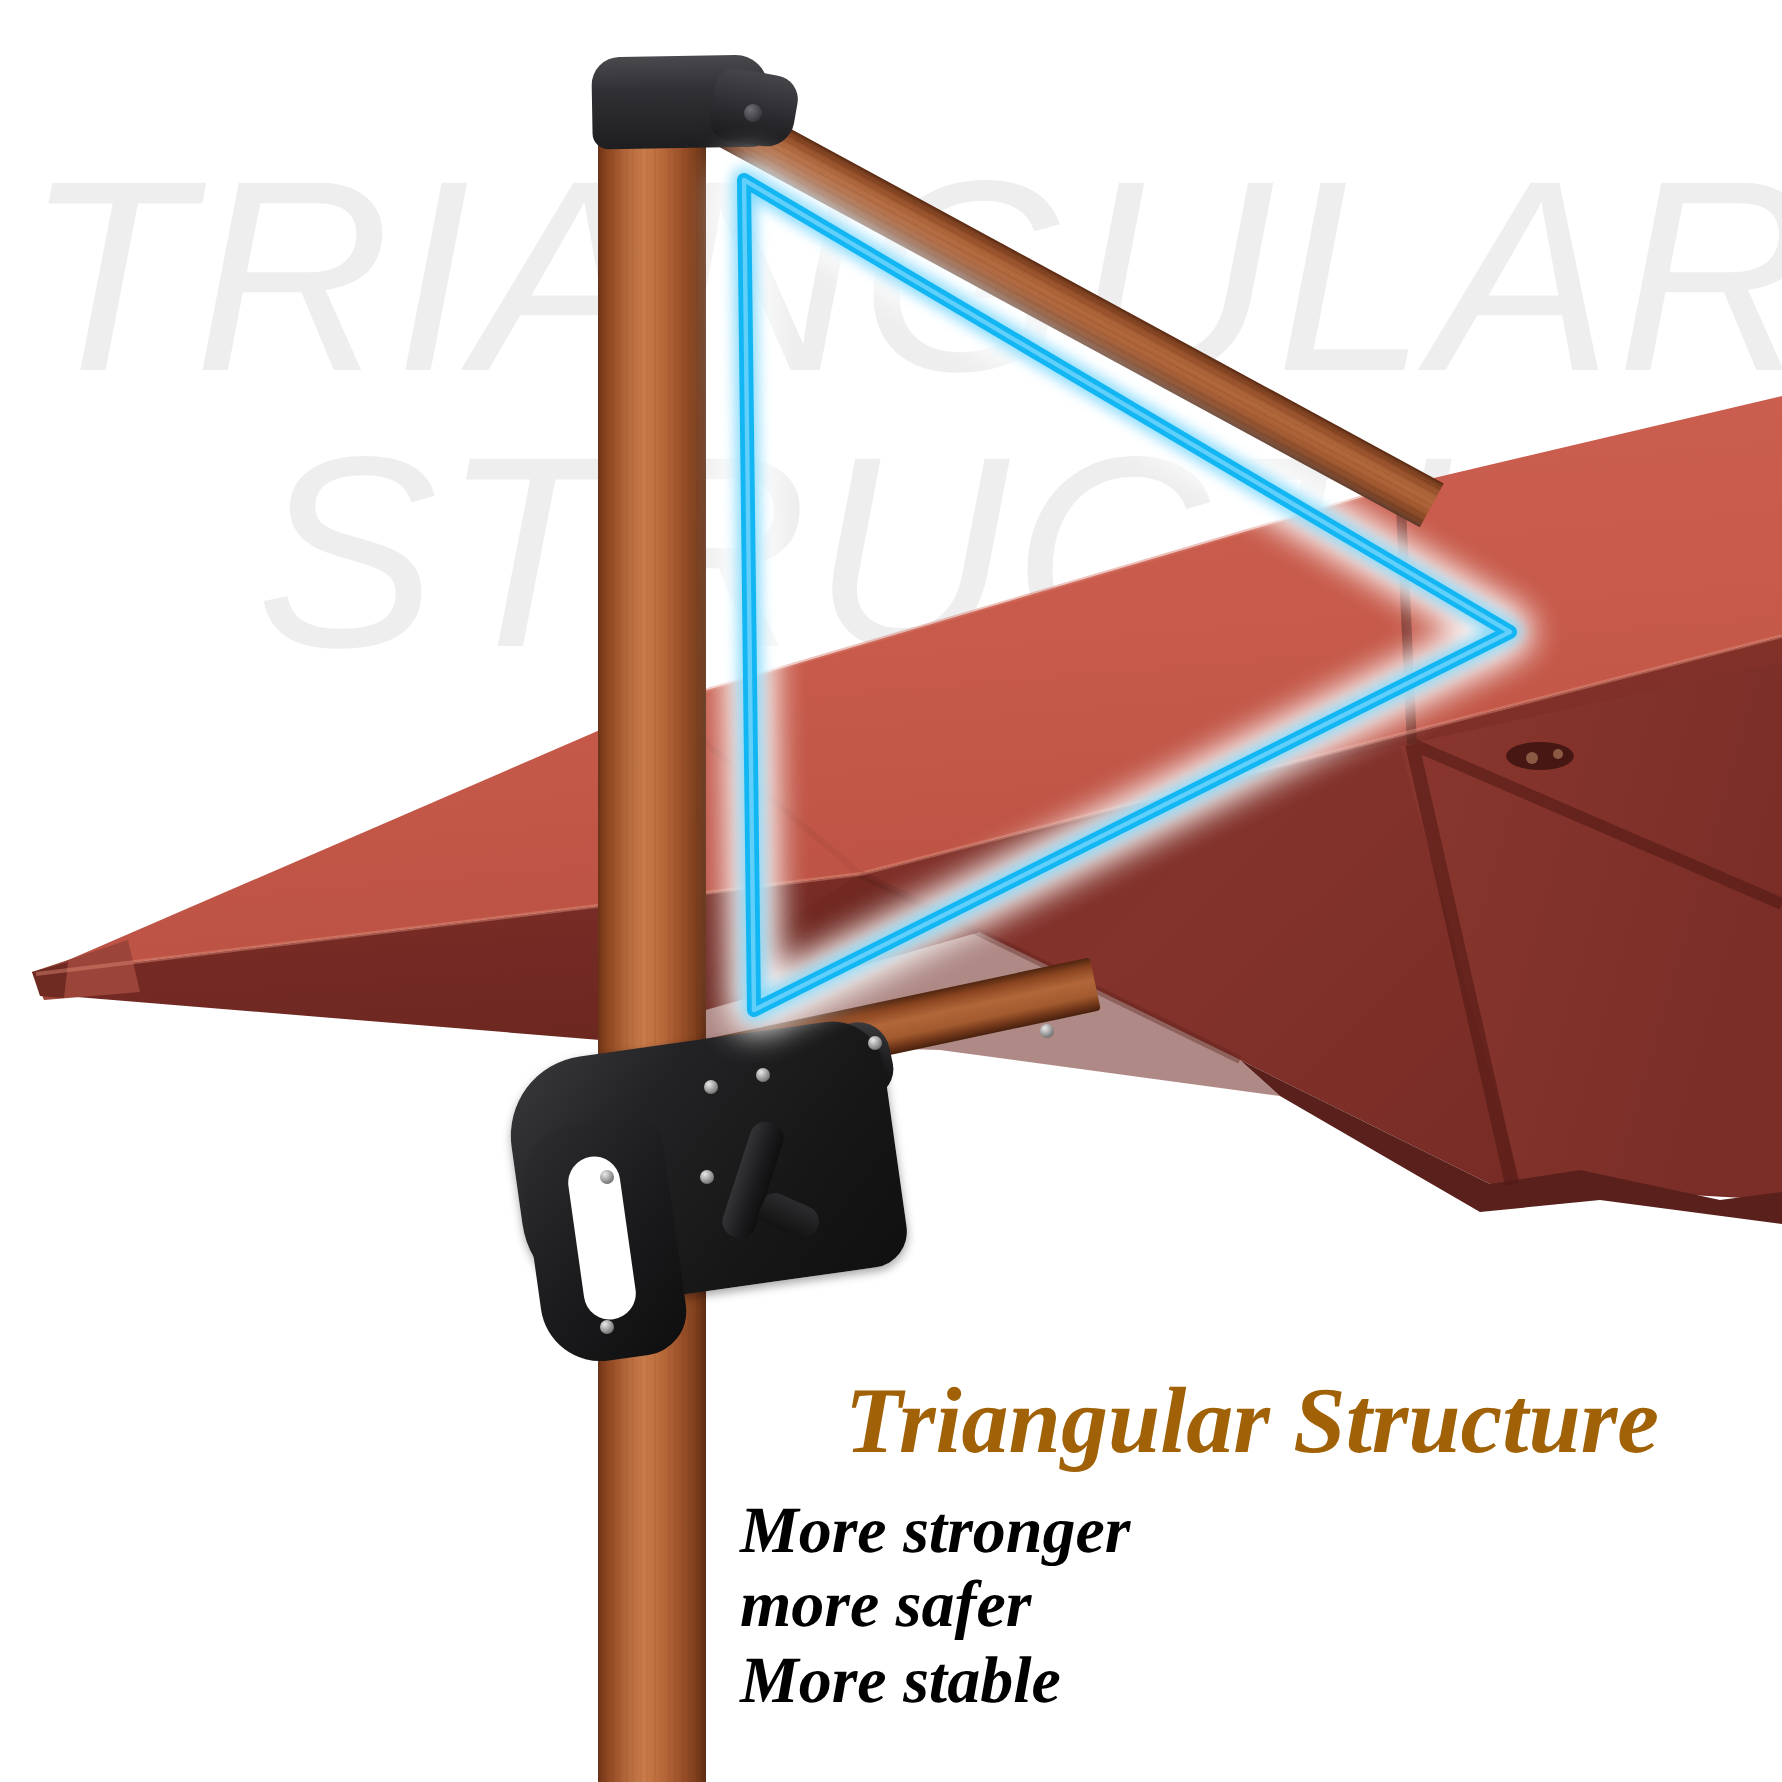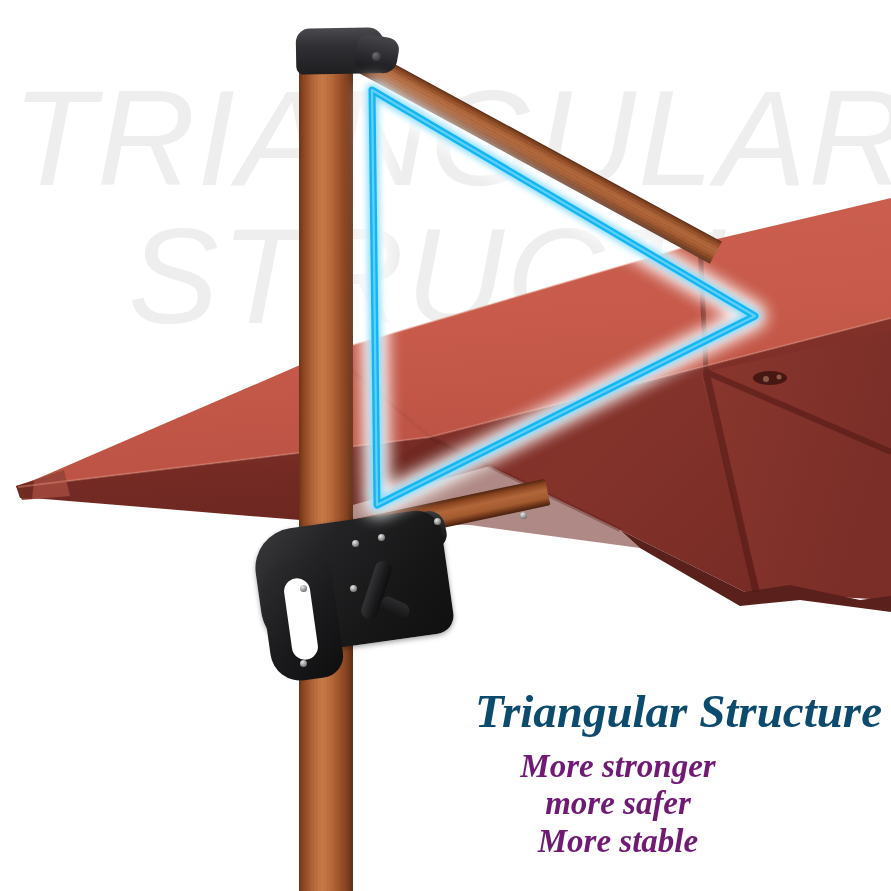--- a/index.html
+++ b/index.html
@@ -236,42 +236,42 @@
     z-index: 10;
     pointer-events: none;
   }
 
   
   #headline {
     position: absolute;
     left: 370px;
     top: 688px;
     width: 512px;
-    text-align: right;
+    text-align: center;
     font-family: "Liberation Serif", serif;
     font-weight: bold;
     font-style: italic;
     font-size: 47px;
     line-height: 1.02;
-    color: #0c4a6e;
+    color: #a16207;
     z-index: 12;
     white-space: nowrap;
   }
   #subheadline {
     position: absolute;
     left: 370px;
     top: 748px;
     width: 496px;
-    text-align: center;
+    text-align: left;
     font-family: "Liberation Serif", serif;
     font-weight: bold;
     font-style: italic;
     font-size: 33px;
     line-height: 1.13;
-    color: #701a75;
+    color: #000000;
     z-index: 12;
   }
   #subheadline div { white-space: nowrap; }
 </style>
 </head>
 <body>
 
 <div id="stage">
 
   <div class="wm" id="wm-line-1">TRIANGULAR</div>

